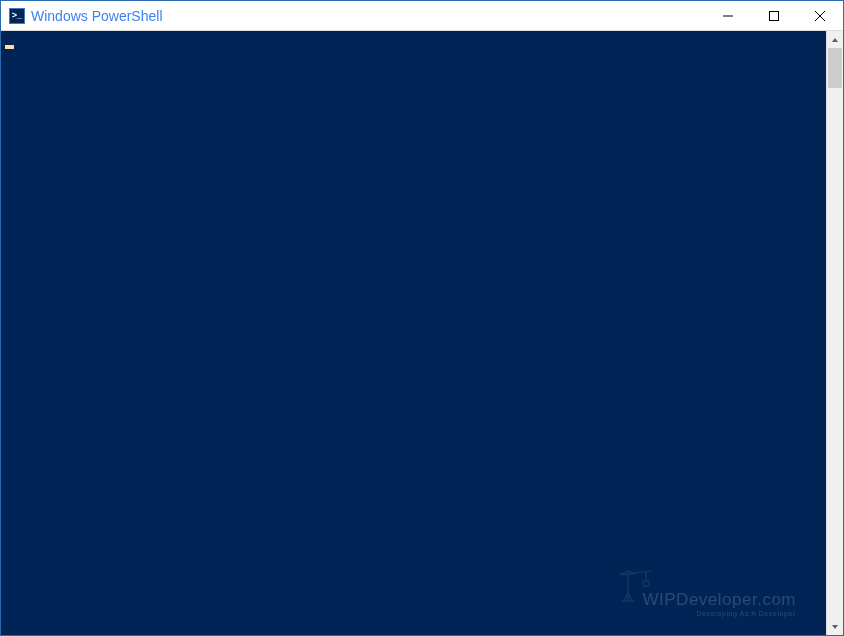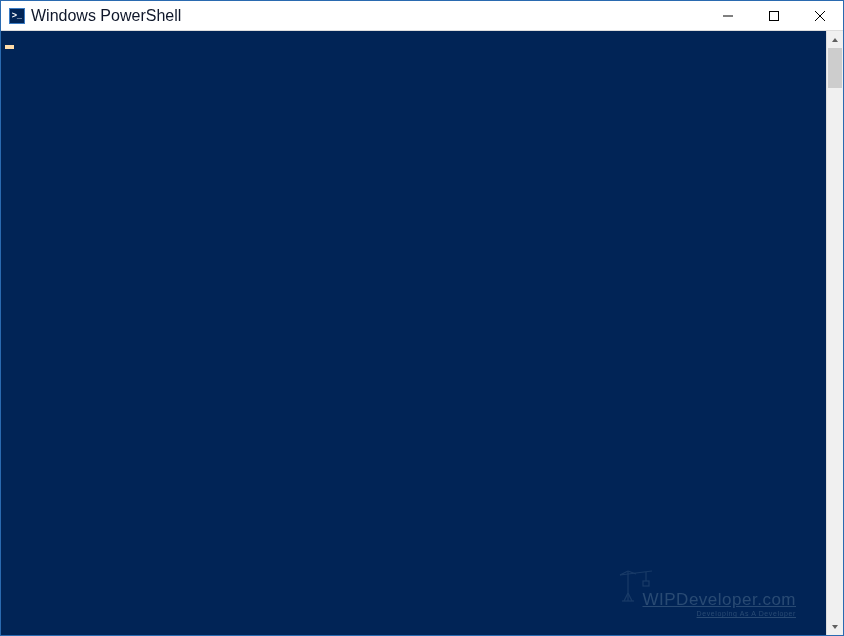--- a/index.html
+++ b/index.html
@@ -55,22 +55,22 @@
     }
     
     .ps-icon-inner {
       color: #ffffff;
       font-size: 9px;
       font-weight: bold;
       line-height: 1;
     }
     
     .titlebar-text {
-      font-size: 16px;
-      color: #0f172a;
+      font-size: 14px;
+      color: #3b82f6;
       flex: 1;
     }
     
     .titlebar-controls {
       display: flex;
       height: 100%;
     }
     
     .titlebar-button {
       width: 46px;
@@ -175,21 +175,20 @@
     }
     
     .watermark {
       position: absolute;
       bottom: 18px;
       right: 30px;
       color: #4a6a8c;
       opacity: 0.55;
       text-align: right;
       pointer-events: none;
-      text-decoration: underline;
     }
     
     .watermark-icon {
       position: absolute;
       right: 140px;
       top: -28px;
       opacity: 0.6;
     }
     
     .watermark-main {

